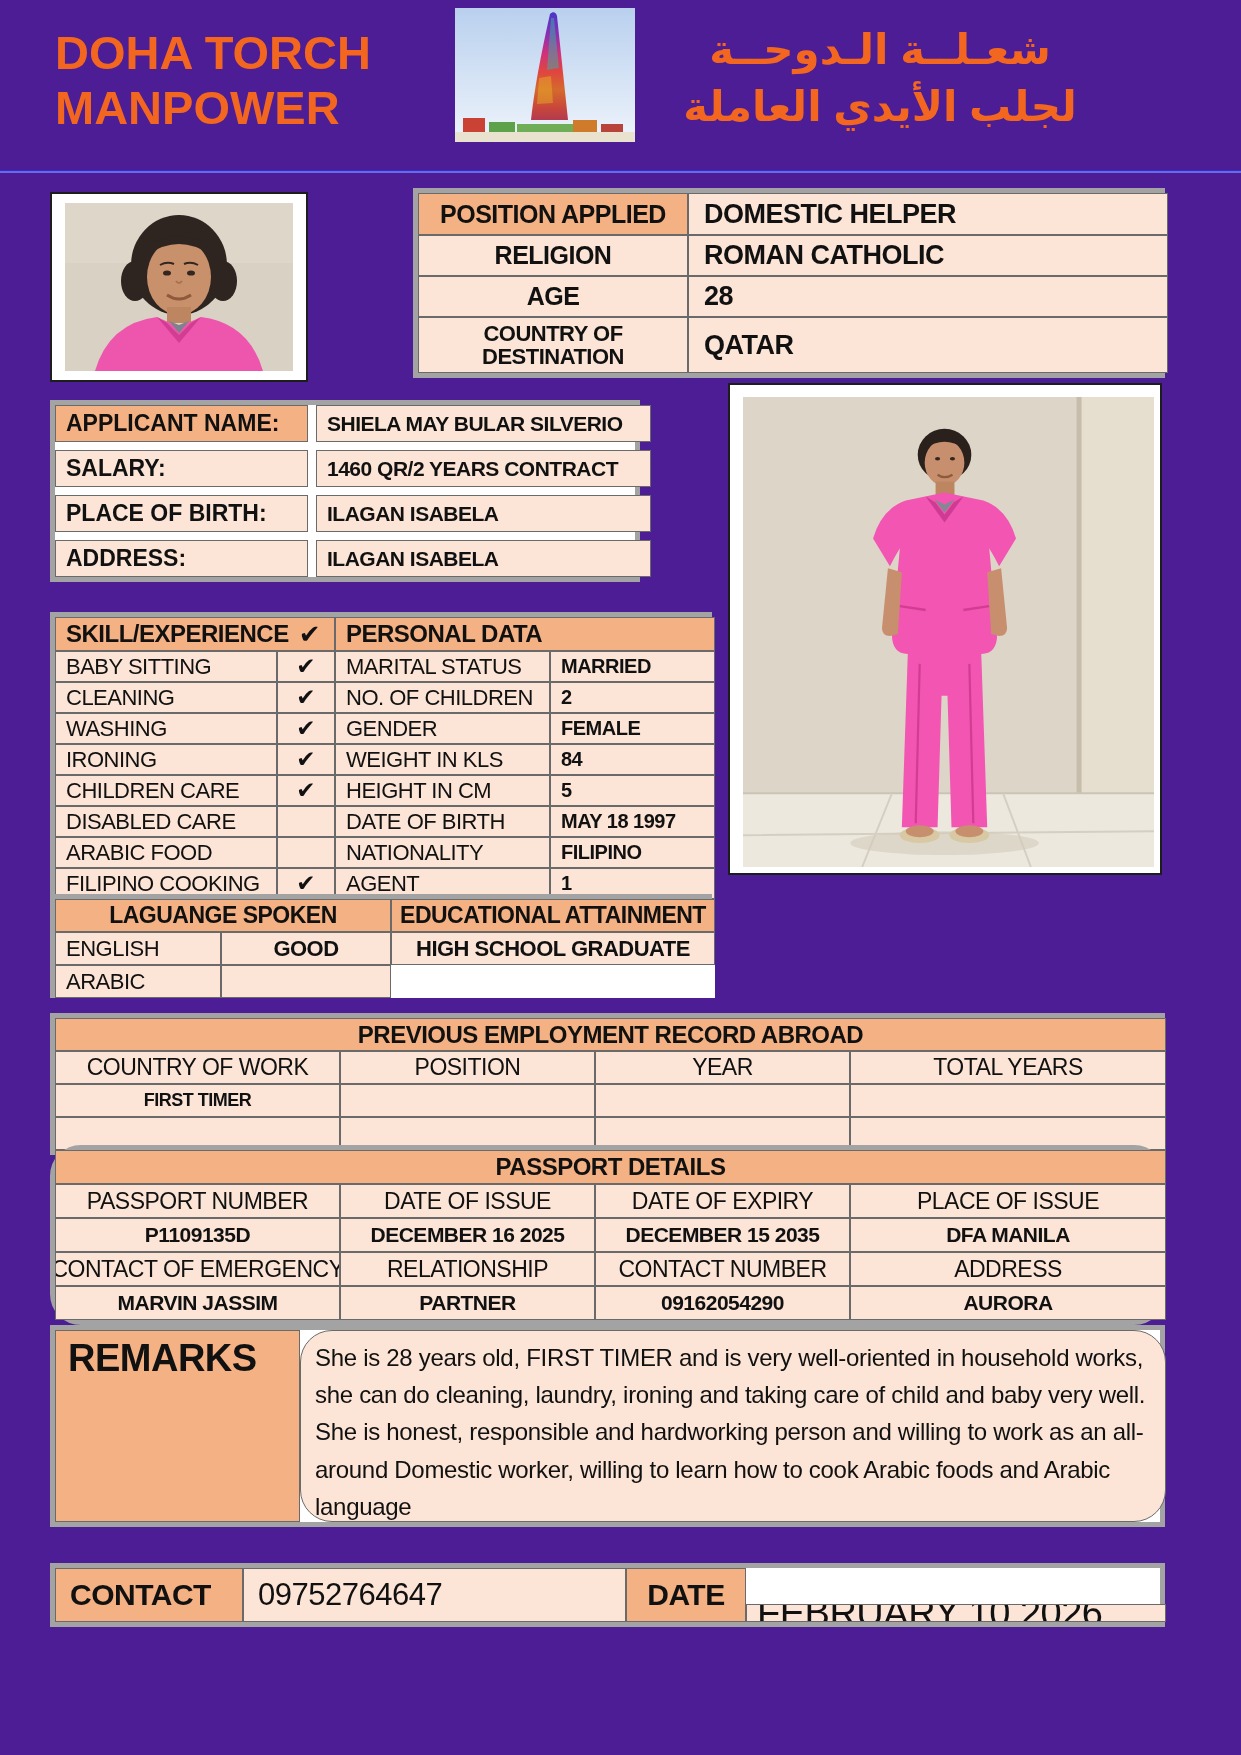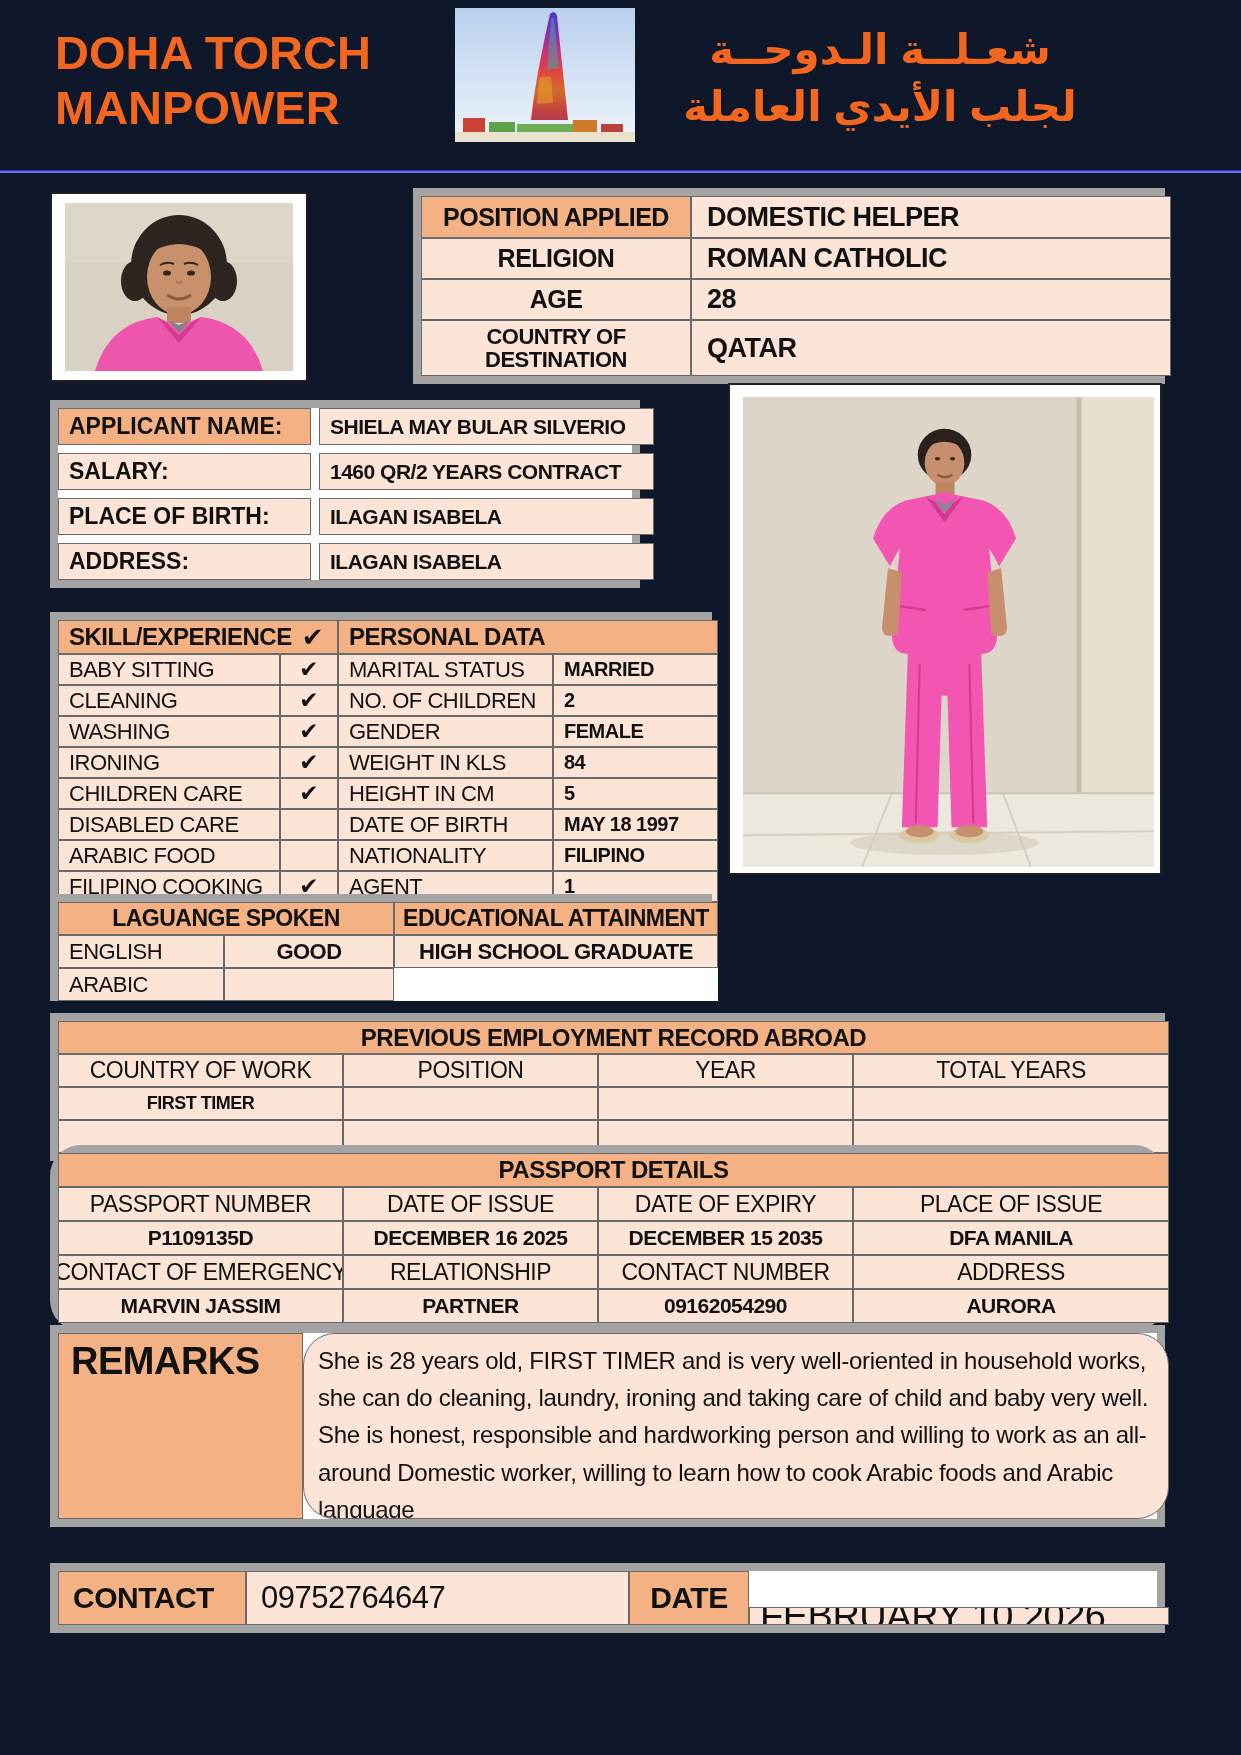--- a/index.html
+++ b/index.html
@@ -1,27 +1,27 @@
 <!DOCTYPE html>
 <html><head>
 <meta charset="utf-8">
 <style>
   html,body{margin:0;padding:0;background:#ffffff;}
   body{width:1241px;height:1755px;position:relative;font-family:"Liberation Sans","DejaVu Sans",sans-serif;color:#111;}
-  .sheet{position:absolute;left:0;top:0;width:1241px;height:1755px;background:#0f172a;overflow:hidden;}
+  .sheet{position:absolute;left:0;top:0;width:1241px;height:1755px;background:#4c1d95;overflow:hidden;}
   .abs{position:absolute;box-sizing:border-box;}
 
   
   .brand{left:55px;top:26px;width:400px;font-weight:700;font-size:47px;line-height:1.17;color:#F2661F;letter-spacing:0px;}
   .logo-box{left:455px;top:8px;width:180px;height:134px;}
   .arabic{left:655px;top:22px;width:450px;font-weight:700;font-size:42px;line-height:1.35;color:#F2661F;text-align:center;direction:rtl;}
   .blue-rule{left:0;top:170px;width:1241px;height:3px;background:#2E2ECC;border-bottom:2px solid #6a6ae6;}
 
   
-  .tbl{display:grid;border:8px solid #a3a3a3;background:#fff;}
+  .tbl{display:grid;border:5px solid #a3a3a3;background:#fff;}
   .cell{box-sizing:border-box;border:1px solid #6a6a6a;background:#FCE4D6;display:flex;align-items:center;overflow:hidden;white-space:nowrap;}
   .hdr{background:#F4B183;font-weight:700;}
   .b{font-weight:700;}
   .ctr{justify-content:center;text-align:center;}
   .pl{padding-left:10px;}
   .pl14{padding-left:14px;}
   .cond{letter-spacing:-0.5px;}
   .span2{grid-column:span 2;}
   .span4{grid-column:span 4;}
   .ghost{border:none;background:#fff;}

